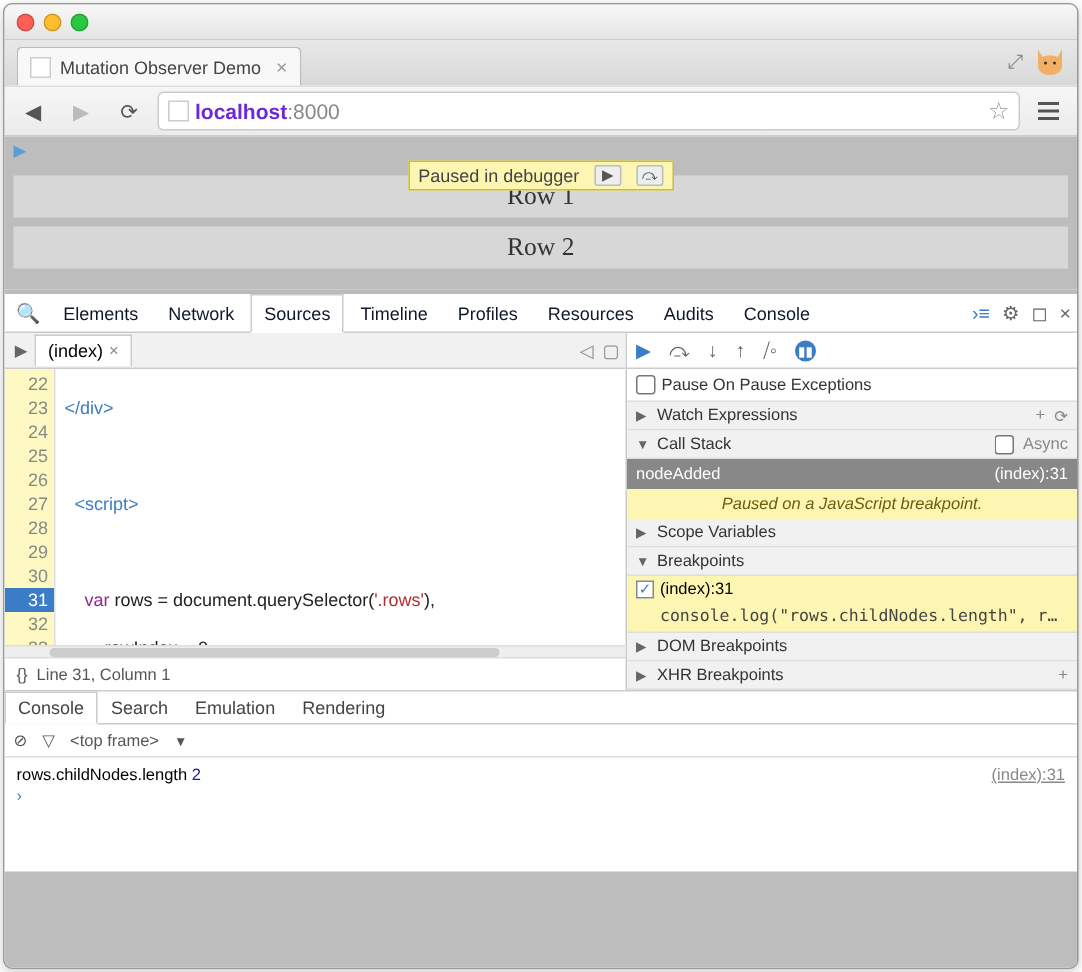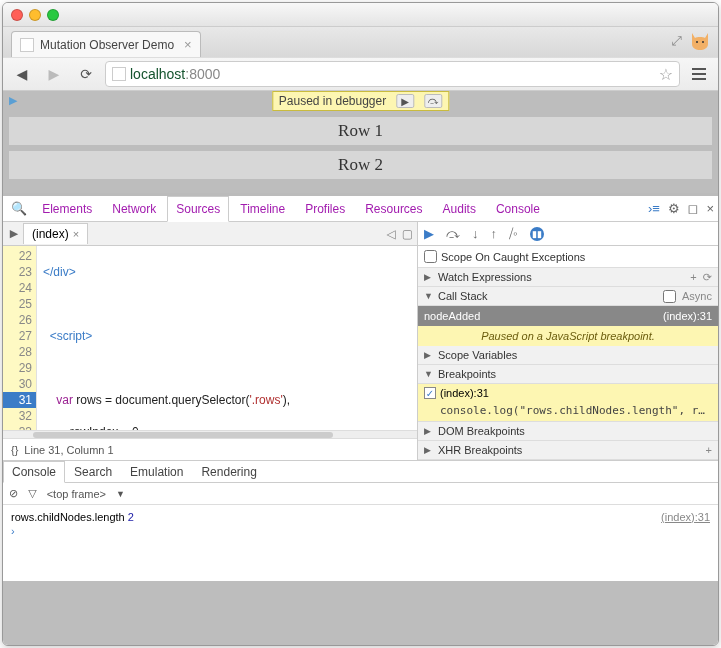--- a/index.html
+++ b/index.html
@@ -17,36 +17,36 @@
 .tabclose { color: #999; font-size: 13px; margin-left: 4px; }
 .maximize-icon { position: absolute; right: 36px; top: 6px; color: #888; font-size: 13px; }
 .cat-icon { position: absolute; right: 6px; top: 2px; width: 24px; height: 24px; }
 .cat-icon svg { width: 24px; height: 24px; }
 .navrow { height: 34px; background: linear-gradient(#f6f6f6,#ebebeb); border-top: 1px solid #ddd; border-bottom: 1px solid #ccc; display: flex; align-items: center; padding: 0 6px; gap: 6px; }
 .navbtn { width: 26px; height: 24px; display: flex; align-items: center; justify-content: center; color: #555; font-size: 14px; }
 .navbtn.disabled { color: #bbb; }
 .addressbar { flex: 1; background: #fff; border: 1px solid #ccc; border-radius: 4px; height: 26px; display: flex; align-items: center; padding: 0 6px; gap: 4px; }
 .pageicon { width: 14px; height: 14px; border: 1px solid #ccc; }
 .urltext { font-size: 14px; color: #222; }
-.urlhost { color: #14532d; }
+.urlhost { color: #6d28d9; font-weight: bold; }
 .urlport { color: #888; }
 .star { color: #999; font-size: 16px; }
 .hamburger { width: 26px; height: 24px; display: flex; flex-direction: column; gap: 3px; justify-content: center; align-items: center; }
 .hamburger span { width: 14px; height: 2px; background: #555; }
 .content { flex: 1; background: #bdbdbd; position: relative; display: flex; flex-direction: column; }
 .topstrip { height: 18px; display: flex; align-items: center; padding-left: 6px; }
 .resume-tiny { color: #5a9fd4; font-size: 11px; }
-.paused-banner { position: absolute; left: 50%; transform: translateX(-50%); top: 0; background: #fdf6b2; border: 1px solid #c9bb3e; display: flex; align-items: center; font-size: 12px; color: #444; font-family: monospace; padding: 2px 6px; gap: 10px; z-index: 5; }
+.paused-banner { position: absolute; left: 50%; transform: translateX(-50%); top: 16px; background: #fdf6b2; border: 1px solid #c9bb3e; display: flex; align-items: center; font-size: 12px; color: #444; font-family: monospace; padding: 2px 6px; gap: 10px; z-index: 5; }
 .banner-btn { width: 18px; height: 14px; border: 1px solid #bbb; border-radius: 2px; background: #eee; display: flex; align-items: center; justify-content: center; font-size: 10px; color: #555; }
 .rows { padding: 8px 6px; }
 .row { background: #d7d7d7; height: 28px; margin-bottom: 6px; display: flex; align-items: center; justify-content: center; font-family: Georgia, serif; font-size: 17px; color: #333; }
 .devtools { height: 388px; border-top: 3px solid #bbb; background: #fff; display: flex; flex-direction: column; }
 .dt-tabs { height: 26px; border-bottom: 1px solid #ccc; display: flex; align-items: center; padding: 0 4px; gap: 2px; position: relative; }
 .dt-search { font-size: 13px; color: #666; padding: 0 4px; }
-.dt-tab { font-size: 12px; color: #a21caf; padding: 5px 8px; border: 1px solid transparent; }
+.dt-tab { font-size: 12px; color: #0f172a; padding: 5px 8px; border: 1px solid transparent; }
 .dt-tab.active { background: #fff; border: 1px solid #ccc; border-bottom: 1px solid #fff; margin-bottom: -1px; }
 .dt-right-icons { position: absolute; right: 4px; display: flex; gap: 8px; align-items: center; color: #666; font-size: 13px; }
 .dt-right-icons .hi { color: #3b7cc7; }
 .sources { flex: 1; display: flex; overflow: hidden; border-bottom: 1px solid #ccc; }
 .code-pane { flex: 1; display: flex; flex-direction: column; border-right: 1px solid #ccc; overflow: hidden; min-width: 0; }
 .filetabs { height: 24px; border-bottom: 1px solid #ccc; display: flex; align-items: center; padding-left: 2px; position: relative; background: #f1f1f1; }
 .nav-toggle { width: 18px; text-align: center; color: #666; font-size: 11px; }
 .filetab { background: #fff; border: 1px solid #ccc; border-bottom: none; padding: 3px 8px; font-size: 12px; display: flex; gap: 4px; align-items: center; }
 .filetab .x { color: #888; font-size: 11px; }
 .filetabs-r { position: absolute; right: 4px; display: flex; gap: 6px; color: #888; font-size: 12px; }
@@ -227,21 +227,21 @@
           <div class="dbg-toolbar">
             <span class="blue">▶</span>
             <span>⤼</span>
             <span>↓</span>
             <span>↑</span>
             <span>⧸◦</span>
             <span class="pausecircle">▮▮</span>
           </div>
           <div class="dbg-row dbg-check">
             <input type="checkbox" style="">
-            <span>Scope On Caught Exceptions</span>
+            <span>Pause On Pause Exceptions</span>
           </div>
           <div class="dbg-row dbg-header">
             <span class="tri">▶</span>
               <span>Watch Expressions</span>
             <span class="r">
                 <span>+</span>
                 <span>⟳</span>
               </span>
           </div>
           <div class="dbg-row dbg-header">

